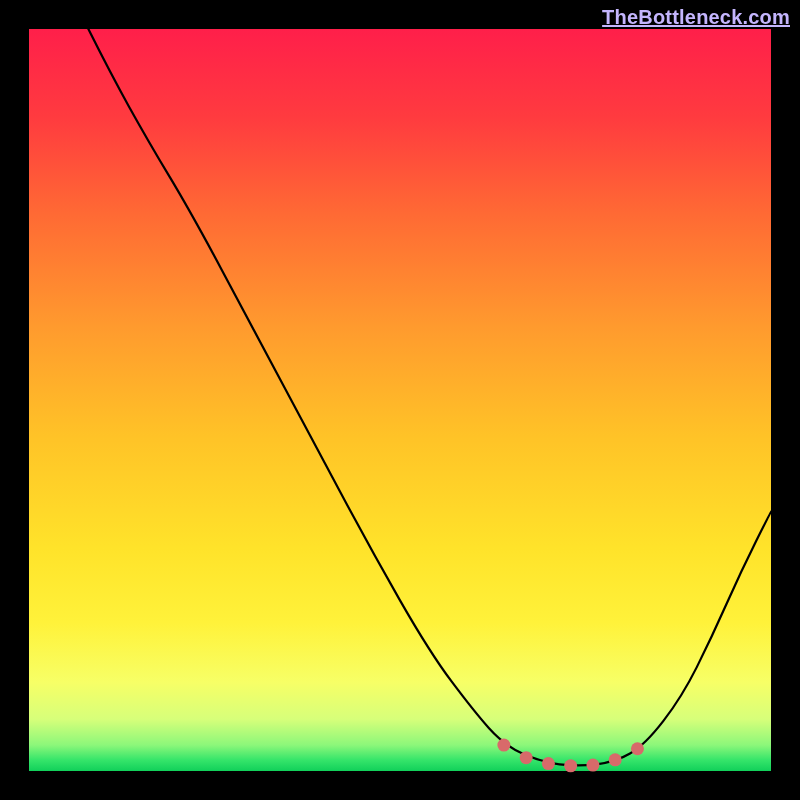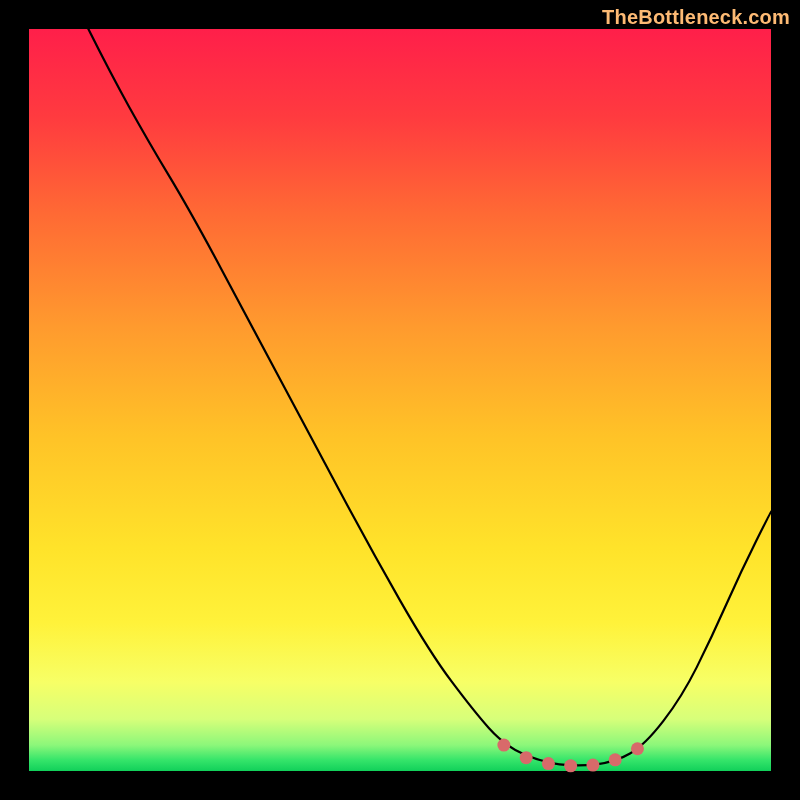--- a/index.html
+++ b/index.html
@@ -16,23 +16,24 @@
     height: 800px;
     background: #000;
   }
   .watermark {
     position: absolute;
     top: 6px;
     right: 10px;
     font-family: Arial, Helvetica, sans-serif;
     font-size: 20px;
     font-weight: 600;
-    color: #fdba74;
+    color: #c4b5fd;
     letter-spacing: 0.2px;
     user-select: none;
+    text-decoration: underline;
   }
   svg {
     display: block;
   }
 </style>
 </head>
 <body>
 <div class="wrap">
 
 <svg id="plot" width="800" height="800" viewBox="0 0 800 800">

